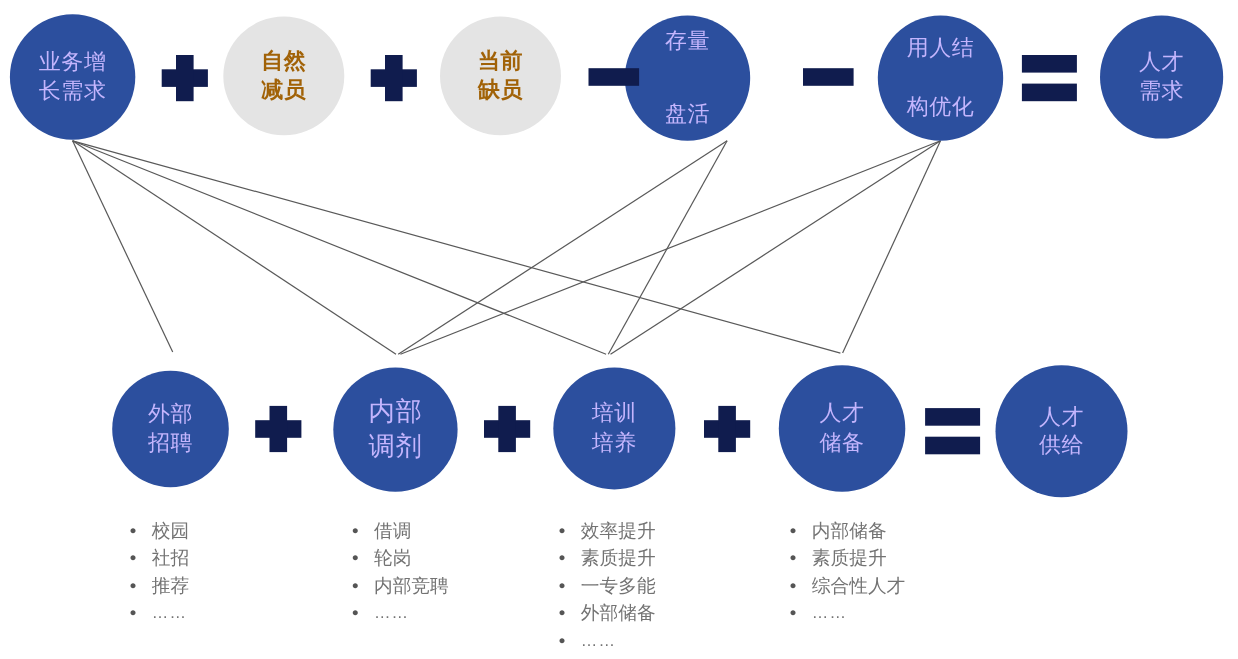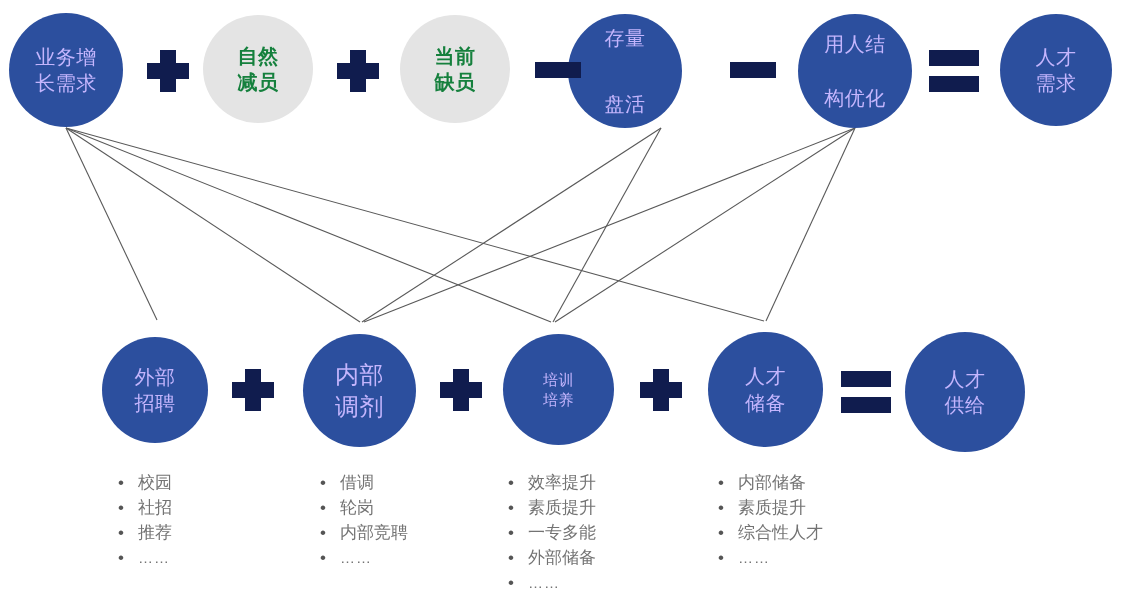--- a/index.html
+++ b/index.html
@@ -38,21 +38,21 @@
     letter-spacing: 0.5px;
     z-index: 3;
   }
   .node.blue {
     background: #2c4f9e;
     color: #c4b5fd;
     font-weight: normal;
   }
   .node.gray {
     background: #e4e4e4;
-    color: #15803d;
+    color: #a16207;
     font-weight: bold;
   }
   .node .ln {
     display: block;
     white-space: nowrap;
   }
   .op {
     position: absolute;
     z-index: 4;
   }
@@ -211,21 +211,21 @@
   <div class="node blue" style="left:303px; top:334px; width:113px; height:113px; font-size:24px;">
     <span class="ln">内部</span>
     <span class="ln">调剂</span>
   </div>
 
   <div class="op plus" style="left:440px; top:369px; width:42px; height:42px;">
     <span class="bar h"></span>
     <span class="bar v"></span>
   </div>
 
-  <div class="node blue" style="left:503px; top:334px; width:111px; height:111px; font-size:15px;">
+  <div class="node blue" style="left:503px; top:334px; width:111px; height:111px; font-size:20px;">
     <span class="ln">培训</span>
     <span class="ln">培养</span>
   </div>
 
   <div class="op plus" style="left:640px; top:369px; width:42px; height:42px;">
     <span class="bar h"></span>
     <span class="bar v"></span>
   </div>
 
   <div class="node blue" style="left:708px; top:332px; width:115px; height:115px; font-size:20px;">

